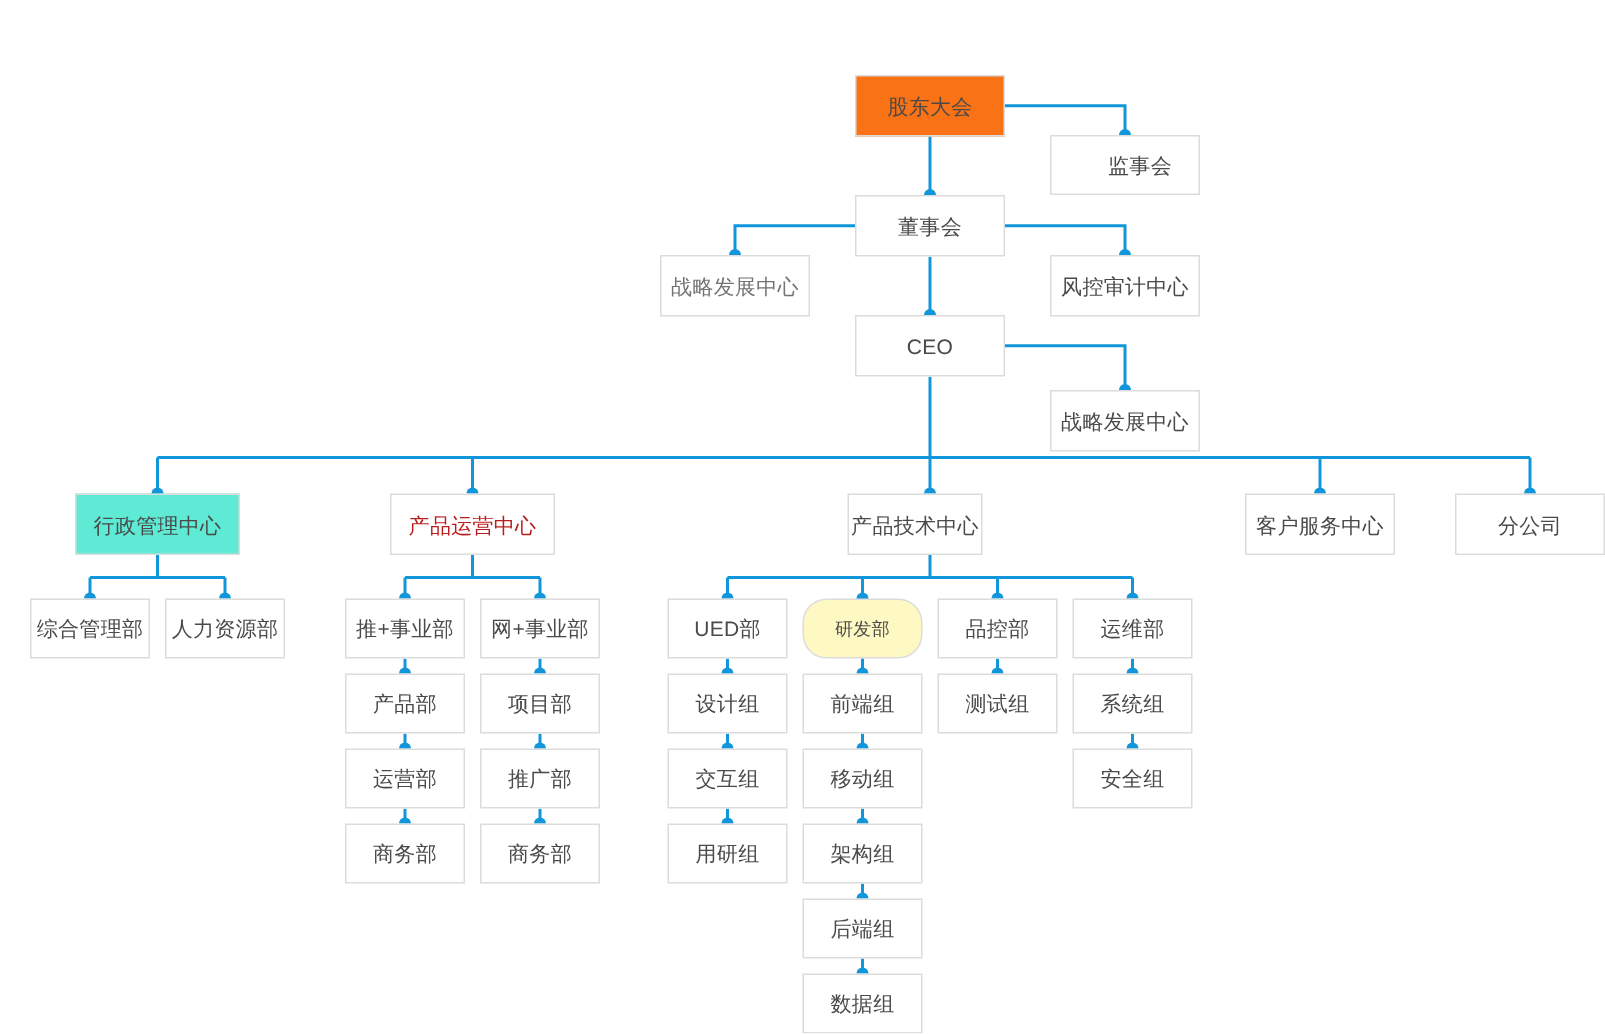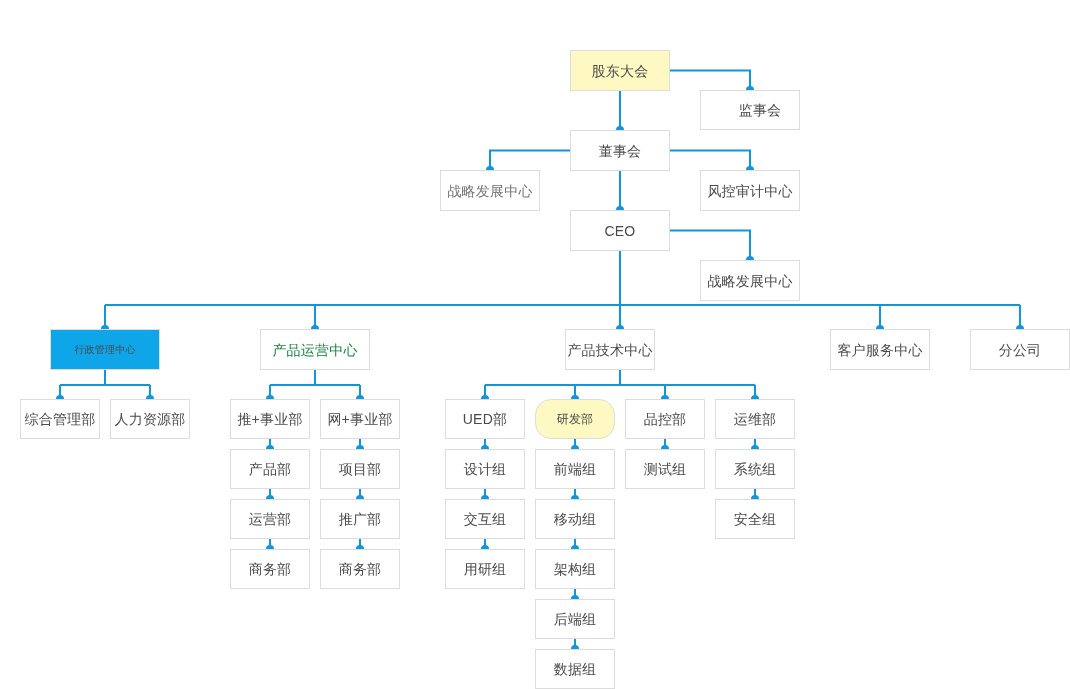--- a/index.html
+++ b/index.html
@@ -127,45 +127,45 @@
         <circle cx="485" cy="499" r="4" fill="#1296db"></circle>
         <circle cx="575" cy="499" r="4" fill="#1296db"></circle>
         <circle cx="755" cy="499" r="4" fill="#1296db"></circle>
         <circle cx="485" cy="549" r="4" fill="#1296db"></circle>
         <circle cx="575" cy="549" r="4" fill="#1296db"></circle>
         <circle cx="575" cy="599" r="4" fill="#1296db"></circle>
         <circle cx="575" cy="649" r="4" fill="#1296db"></circle>
       </g>
   </svg>
   <div id="node-layer">
-      <div class="node" style="left: 570px; top: 50px; width: 100px; height: 41px; border-color: rgb(220, 220, 220); background: #fef9c3; color: rgb(74, 74, 74); font-size: 14px;">
+      <div class="node" style="left: 570px; top: 50px; width: 100px; height: 41px; border-color: rgb(220, 220, 220); background: #f97316; color: rgb(74, 74, 74); font-size: 14px;">
         <span class="node-label">股东大会</span>
       </div>
       <div class="node" style="left: 700px; top: 90px; width: 100px; height: 40px; border-color: rgb(220, 220, 220); background: rgb(255, 255, 255); color: rgb(74, 74, 74); font-size: 14px; padding-left: 20px;">
         <span class="node-label">监事会</span>
       </div>
       <div class="node" style="left: 570px; top: 130px; width: 100px; height: 41px; border-color: rgb(220, 220, 220); background: rgb(255, 255, 255); color: rgb(74, 74, 74); font-size: 14px;">
         <span class="node-label">董事会</span>
       </div>
       <div class="node" style="left: 440px; top: 170px; width: 100px; height: 41px; border-color: rgb(220, 220, 220); background: rgb(255, 255, 255); color: #737373; font-size: 14px;">
         <span class="node-label">战略发展中心</span>
       </div>
       <div class="node" style="left: 700px; top: 170px; width: 100px; height: 41px; border-color: rgb(220, 220, 220); background: rgb(255, 255, 255); color: rgb(74, 74, 74); font-size: 14px;">
         <span class="node-label">风控审计中心</span>
       </div>
       <div class="node" style="left: 570px; top: 210px; width: 100px; height: 41px; border-color: rgb(220, 220, 220); background: rgb(255, 255, 255); color: rgb(74, 74, 74); font-size: 14px;">
         <span class="node-label">CEO</span>
       </div>
       <div class="node" style="left: 700px; top: 260px; width: 100px; height: 41px; border-color: rgb(220, 220, 220); background: rgb(255, 255, 255); color: rgb(74, 74, 74); font-size: 14px;">
         <span class="node-label">战略发展中心</span>
       </div>
-      <div class="node" style="left: 50px; top: 329px; width: 110px; height: 41px; border-color: rgb(220, 220, 220); background: #0ea5e9; color: rgb(74, 74, 74); font-size: 10px;">
+      <div class="node" style="left: 50px; top: 329px; width: 110px; height: 41px; border-color: rgb(220, 220, 220); background: #5eead4; color: rgb(74, 74, 74); font-size: 14px;">
         <span class="node-label">行政管理中心</span>
       </div>
-      <div class="node" style="left: 260px; top: 329px; width: 110px; height: 41px; border-color: rgb(220, 220, 220); background: rgb(255, 255, 255); color: #15803d; font-size: 14px; text-align: right;">
+      <div class="node" style="left: 260px; top: 329px; width: 110px; height: 41px; border-color: rgb(220, 220, 220); background: rgb(255, 255, 255); color: #b91c1c; font-size: 14px; text-align: right;">
         <span class="node-label">产品运营中心</span>
       </div>
       <div class="node" style="left: 565px; top: 329px; width: 90px; height: 41px; border-color: rgb(220, 220, 220); background: rgb(255, 255, 255); color: rgb(74, 74, 74); font-size: 14px;">
         <span class="node-label">产品技术中心</span>
       </div>
       <div class="node" style="left: 830px; top: 329px; width: 100px; height: 41px; border-color: rgb(220, 220, 220); background: rgb(255, 255, 255); color: rgb(74, 74, 74); font-size: 14px;">
         <span class="node-label">客户服务中心</span>
       </div>
       <div class="node" style="left: 970px; top: 329px; width: 100px; height: 41px; border-color: rgb(220, 220, 220); background: rgb(255, 255, 255); color: rgb(74, 74, 74); font-size: 14px;">
         <span class="node-label">分公司</span>

